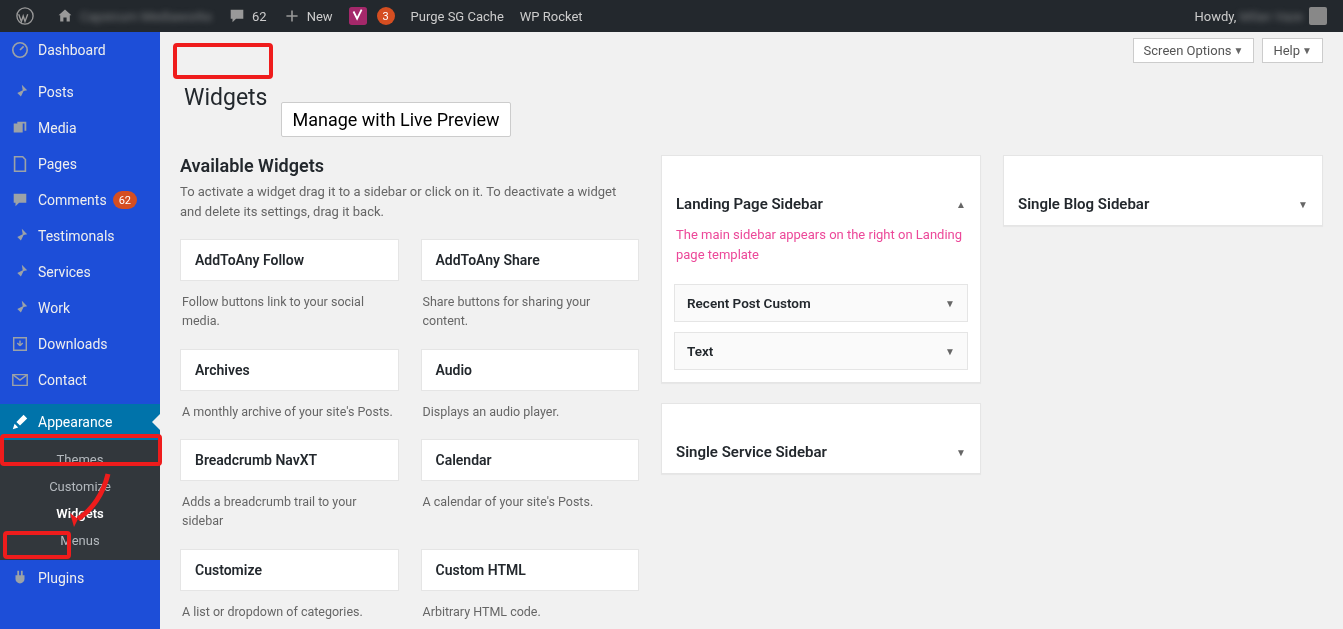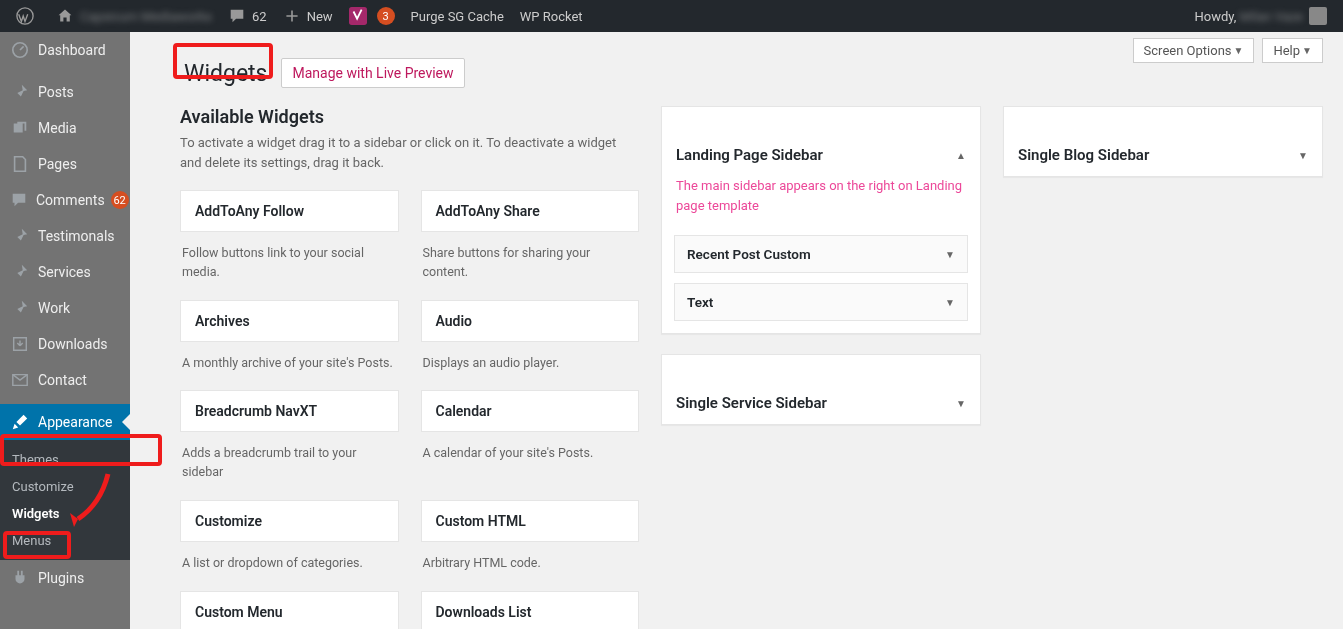--- a/index.html
+++ b/index.html
@@ -43,22 +43,22 @@
   .ab-avatar { width:18px; height:18px; background:#888; border-radius:2px; margin-left:6px;}
   .obscured {
     filter: blur(3px);
     opacity: .5;
   }
 
   
   .sidebar {
     position: absolute;
     top: 32px; left: 0; bottom: 0;
-    width: 130px;
-    background: #737373;
+    width: 160px;
+    background: #1d4ed8;
     color: #eee;
     overflow: visible;
     z-index: 40;
   }
   .menu-item {
     position: relative;
     display: flex;
     align-items: center;
     padding: 8px 10px;
     color: #eee;
@@ -76,21 +76,21 @@
     width:0; height:0; border-top:8px solid transparent; border-bottom:8px solid transparent;
     border-right:8px solid #f1f1f1;
   }
   .submenu {
     background:#32373c;
     padding: 6px 0;
   }
   .submenu .sub-item {
     display:flex; align-items:center;
     padding:6px 12px;
-    color:#b4b9be; font-size:13px; cursor:pointer;
+    color:#b4b9be; font-size:13px; cursor:pointer;justify-content:center;
   }
   .submenu .sub-item.current { color:#fff; font-weight:600; }
   .count-badge {
     display:inline-flex; align-items:center; justify-content:center;
     min-width:18px; height:18px; padding:0 6px; border-radius:9px;
     background:#d54e21; color:#fff; font-size:11px; margin-left:6px;
   }
 
   
   .redbox {
@@ -120,22 +120,22 @@
   }
   .topbtn {
     background:#fff; border:1px solid #ccc; font-size:13px; color:#555;
     padding:4px 10px; cursor:pointer; display:flex; align-items:center; gap:2px;
     border-top-left-radius:0;border-top-right-radius:0;
   }
   .topbtn .caret { font-size:10px; color:#666;}
   .heading-row { display:flex; align-items:center; gap:10px; margin:16px 0 18px 0;}
   h1.page-title { font-size:23px; font-weight:400; color:#23282d; padding:0 4px;}
   .preview-link {
-    border:1px solid #ccc; background:#fff; color:#be185d; font-size:14px;
-    padding:6px 10px; border-radius:2px; cursor:pointer;
+    border:1px solid #ccc; background:#fff; color:#000000; font-size:18px;
+    padding:6px 10px; border-radius:2px; cursor:pointer;margin-top:44px;
   }
 
   .cols { display:flex; gap:22px; align-items:flex-start; margin-top:4px;}
   .col { flex:1 1 0; min-width:0;}
   .col.middle, .col.right { max-width: 320px; }
 
   .section-title { font-size:18px; font-weight:600; color:#23282d; margin-bottom:6px;}
   .section-desc  { font-size:13px; color:#666; margin-bottom:18px; line-height:1.5;}
 
   .widget-grid { display:grid; grid-template-columns: 1fr 1fr; gap:18px 22px; }

